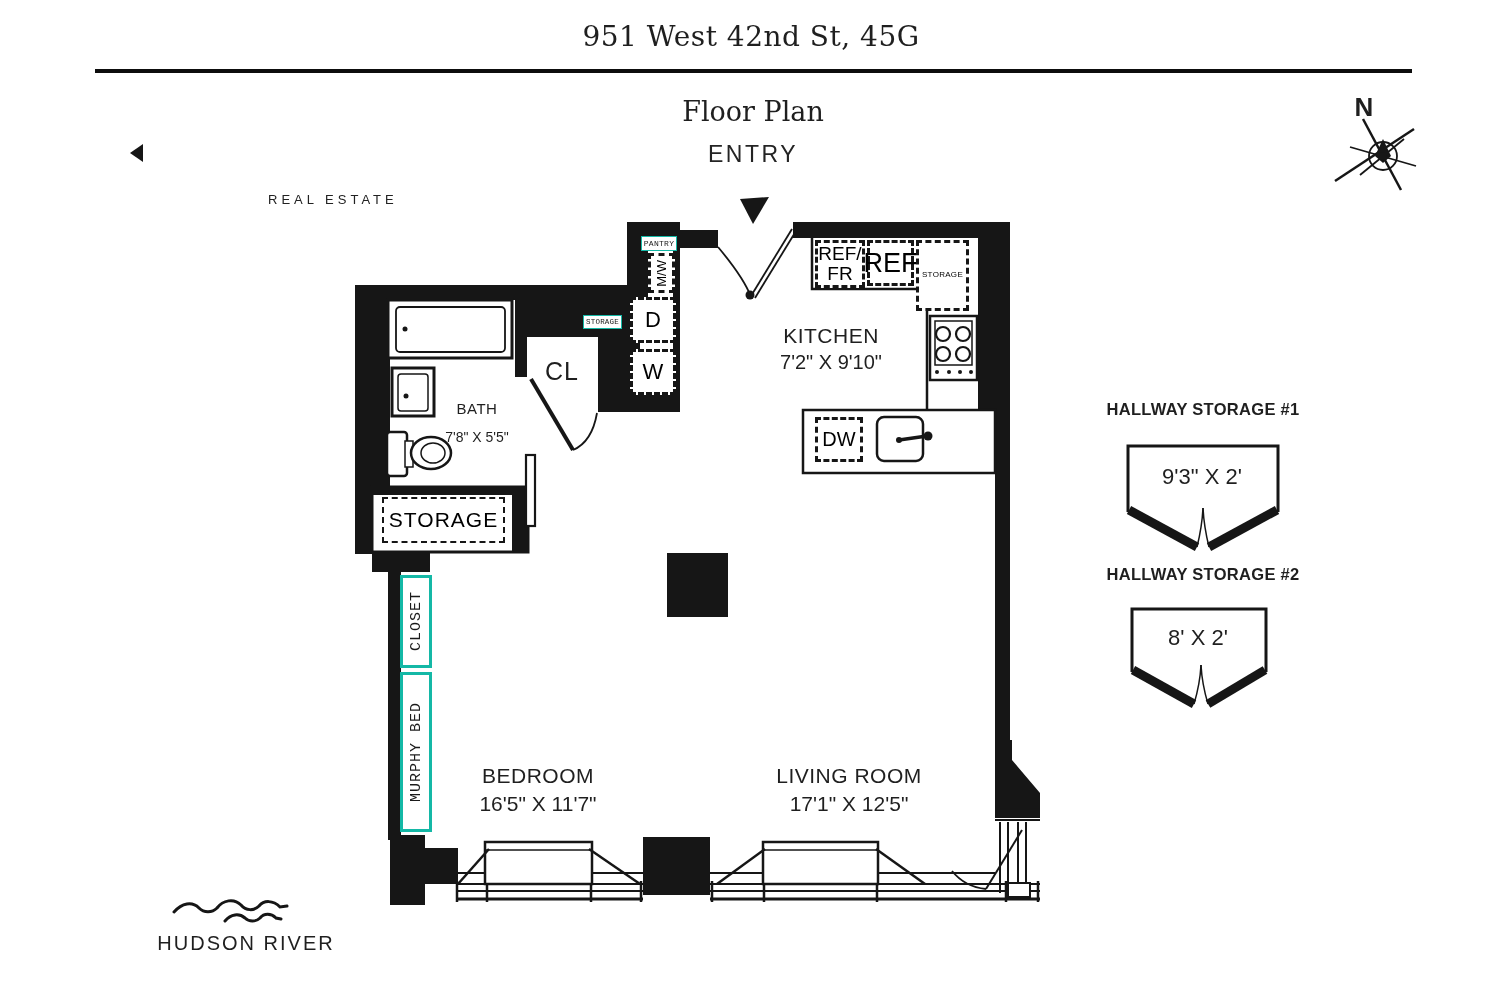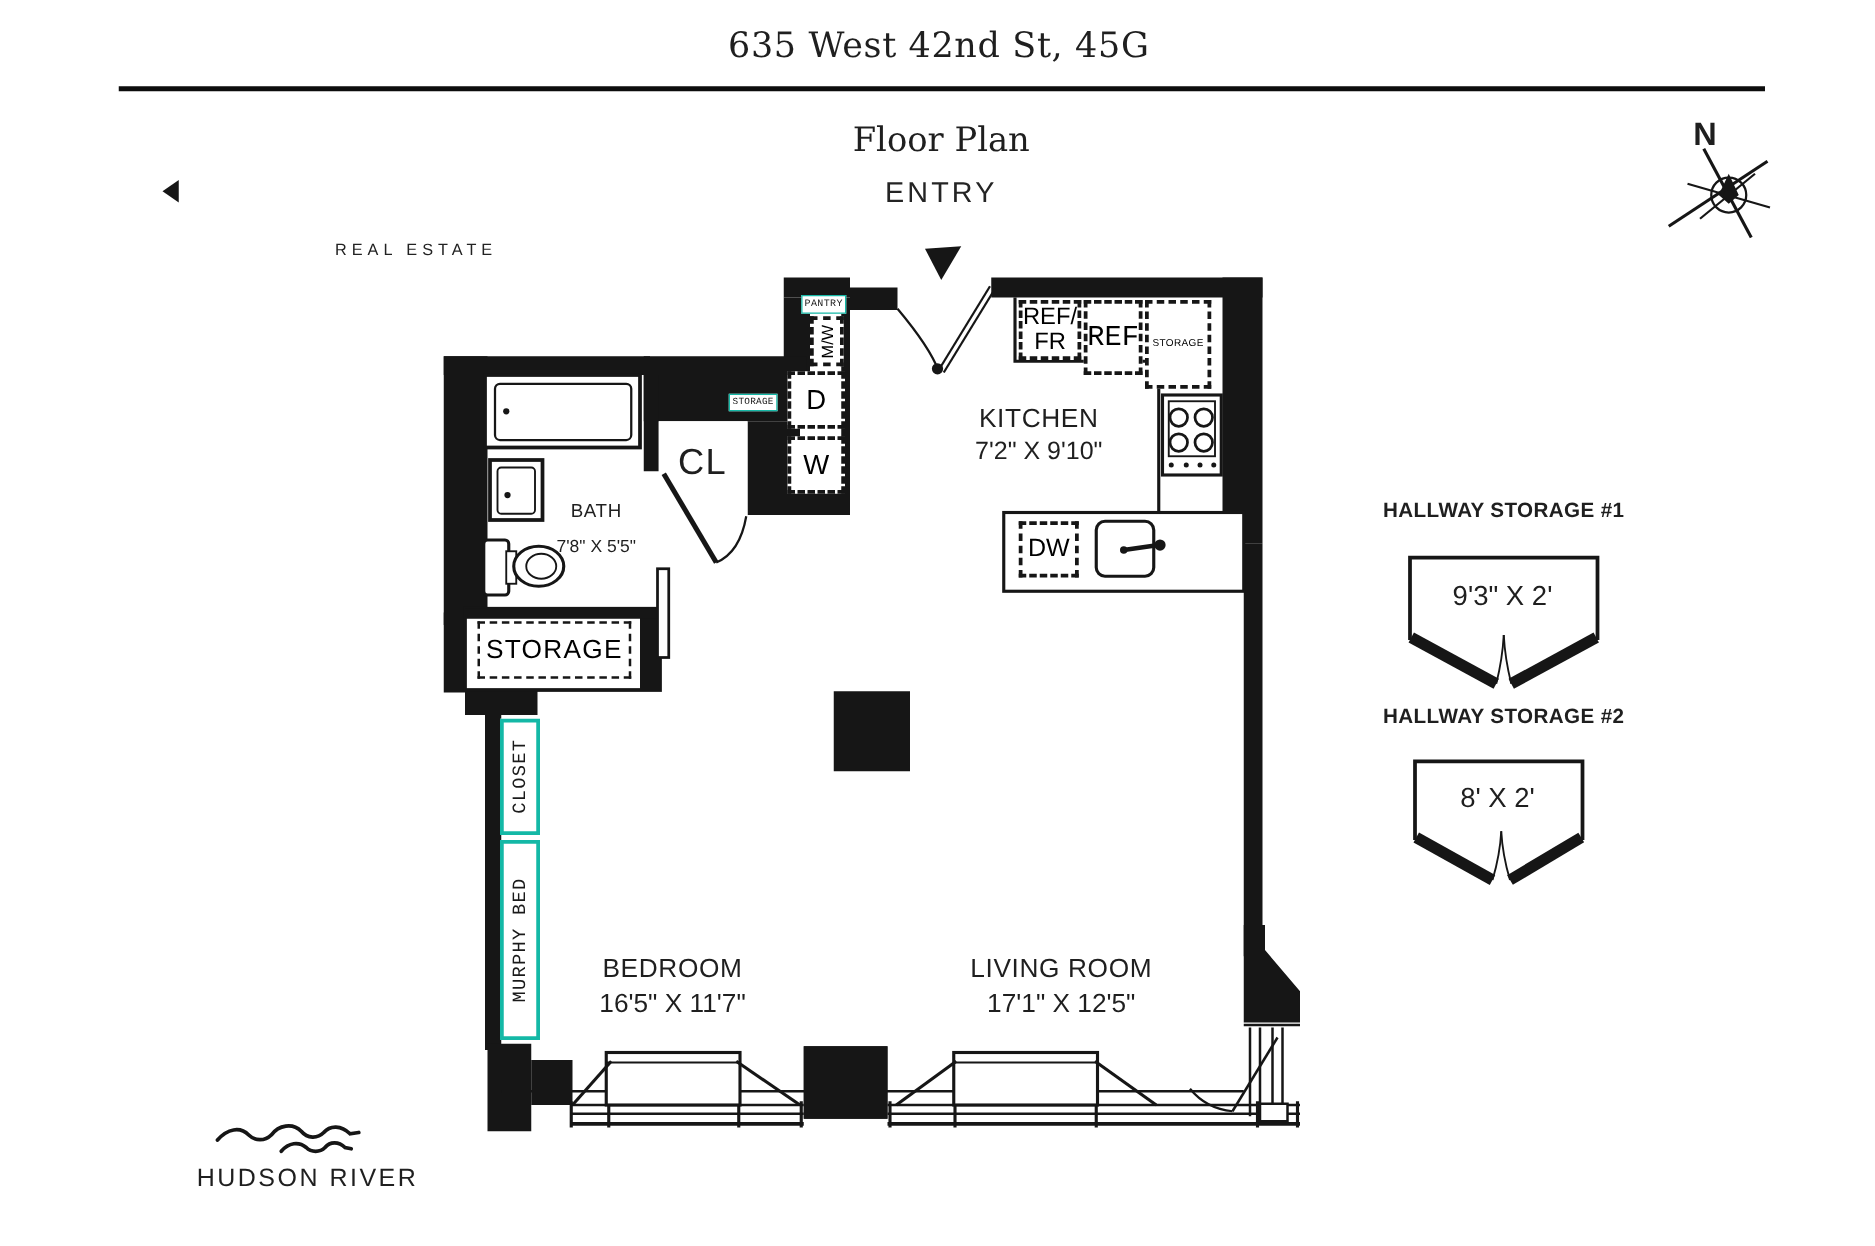--- a/index.html
+++ b/index.html
@@ -15,21 +15,21 @@
   .sbox{position:absolute;border:2px solid #14b8a6;background:#fff;display:flex;
         align-items:center;justify-content:center;color:#1a1a1a;box-sizing:border-box;font-family:Liberation Mono, monospace;}
   .vtext{writing-mode:vertical-rl;transform:rotate(180deg);letter-spacing:1px;}
   .rule{position:absolute;background:#0d0d0d;}
 </style>
 </head>
 <body>
 
 <div id="stage">
 
-  <div class="lbl serif" style="left:751px;top:37px;font-size:28px;letter-spacing:0.5px;">635 West 42nd St, 45G</div>
+  <div class="lbl serif" style="left:751px;top:37px;font-size:28px;letter-spacing:0.5px;">951 West 42nd St, 45G</div>
   <div class="rule" style="left:95px;top:69px;width:1317px;height:4px;"></div>
   <div class="lbl serif" style="left:753px;top:112px;font-size:27px;">Floor Plan</div>
   <div class="lbl" style="left:753px;top:154px;font-size:23px;letter-spacing:2.5px;color:#242424;">ENTRY</div>
 
   <div class="abs" style="left:120px;top:112px;width:280px;height:100px;">
     <svg class="abs" style="left:8px;top:30px;" width="18" height="22" viewBox="0 0 18 22">
       <polygon points="15,2 15,20 2,11" fill="#161616"></polygon>
     </svg>
     <div class="abs" style="left:148px;top:80px;font-size:13px;letter-spacing:4px;color:#222;">REAL ESTATE</div>
   </div>
@@ -227,21 +227,21 @@
     </div>
 
   <div class="sbox" style="left:583px;top:315px;width:39px;height:14px;font-size:7.5px;letter-spacing:0.2px;border-width:1.5px;">
     <span>STORAGE</span>
     </div>
 
   <div class="dbox" style="left:815px;top:240px;width:50px;height:48px;font-size:19px;white-space:pre-line;">
     <span style="white-space:pre-line;">REF/
 FR</span></div>
 
-  <div class="dbox" style="left:867px;top:240px;width:47px;height:60px;font-size:23px;font-family:Liberation Mono, monospace;">
+  <div class="dbox" style="left:867px;top:240px;width:47px;height:46px;font-size:27px;">
     <span>REF</span>
     </div>
 
   <div class="dbox" style="left:916px;top:240px;width:53px;height:71px;font-size:8px;letter-spacing:0.3px;">
     <span>STORAGE</span>
     </div>
 
   <div class="dbox" style="left:815px;top:417px;width:48px;height:45px;font-size:20px;">
     <span>DW</span>
     </div>
@@ -251,21 +251,21 @@
     </div>
 
   <div class="sbox" style="left:400px;top:575px;width:32px;height:93px;font-size:15px;border-width:3px;">
     <span class="vtext">CLOSET</span>
     </div>
 
   <div class="sbox" style="left:400px;top:672px;width:32px;height:160px;font-size:15px;border-width:3px;">
     <span class="vtext">MURPHY BED</span>
     </div>
 
-  <div class="lbl" style="left:562px;top:371px;font-size:29px;letter-spacing:1px;">CL</div>
+  <div class="lbl" style="left:562px;top:371px;font-size:25px;letter-spacing:1px;">CL</div>
 
   <div class="lbl" style="left:831px;top:336px;font-size:21px;letter-spacing:0.5px;">KITCHEN</div>
   <div class="lbl" style="left:831px;top:362px;font-size:20px;">7'2" X 9'10"</div>
 
   <div class="lbl" style="left:477px;top:409px;font-size:15px;letter-spacing:0.5px;">BATH</div>
   <div class="lbl" style="left:477px;top:437px;font-size:14px;">7'8" X 5'5"</div>
 
   <div class="lbl" style="left:538px;top:776px;font-size:21px;letter-spacing:0.5px;">BEDROOM</div>
   <div class="lbl" style="left:538px;top:804px;font-size:21px;">16'5" X 11'7"</div>
 

